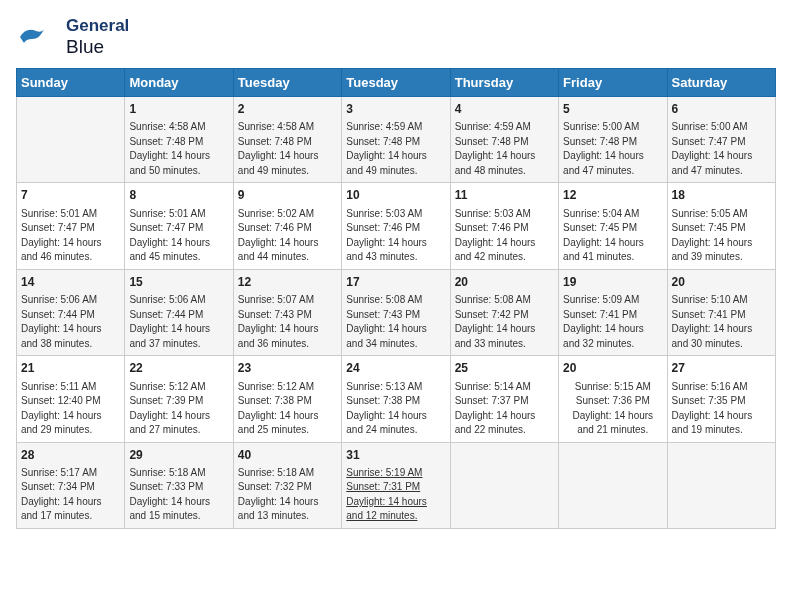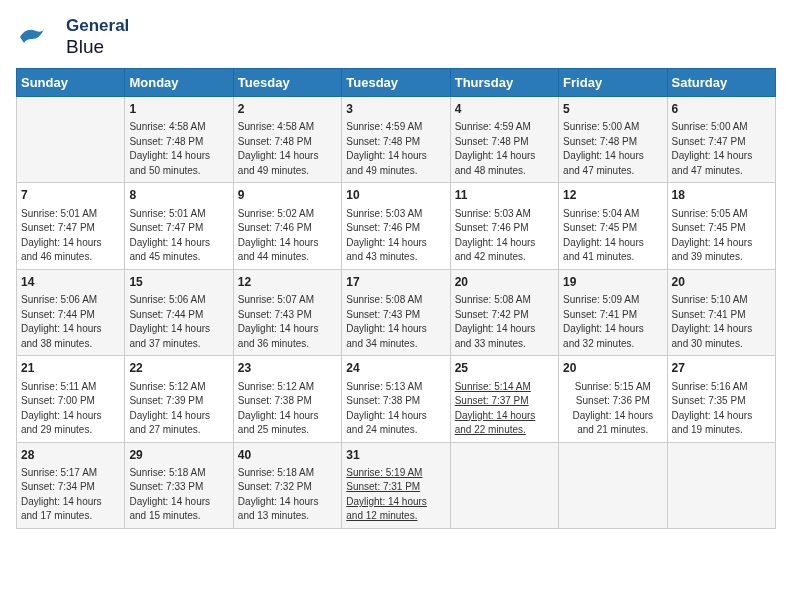--- a/index.html
+++ b/index.html
@@ -255,21 +255,21 @@
           <div class="day-info" style="white-space: pre-line;">Sunrise: 5:10 AM
 Sunset: 7:41 PM
 Daylight: 14 hours
 and 30 minutes.</div>
         </td>
       </tr>
       <tr>
         <td>
           <span class="day-number">21</span>
           <div class="day-info" style="white-space: pre-line;">Sunrise: 5:11 AM
-Sunset: 7:00 PM
+Sunset: 12:40 PM
 Daylight: 14 hours
 and 29 minutes.</div>
         </td>
         <td>
           <span class="day-number">22</span>
           <div class="day-info" style="white-space: pre-line;">Sunrise: 5:12 AM
 Sunset: 7:39 PM
 Daylight: 14 hours
 and 27 minutes.</div>
         </td>
@@ -282,21 +282,21 @@
         </td>
         <td>
           <span class="day-number">24</span>
           <div class="day-info" style="white-space: pre-line;">Sunrise: 5:13 AM
 Sunset: 7:38 PM
 Daylight: 14 hours
 and 24 minutes.</div>
         </td>
         <td>
           <span class="day-number">25</span>
-          <div class="day-info" style="white-space: pre-line; text-decoration: underline;">Sunrise: 5:14 AM
+          <div class="day-info" style="white-space: pre-line;">Sunrise: 5:14 AM
 Sunset: 7:37 PM
 Daylight: 14 hours
 and 22 minutes.</div>
         </td>
         <td>
           <span class="day-number">20</span>
           <div class="day-info" style="white-space: pre-line; text-align: center;">Sunrise: 5:15 AM
 Sunset: 7:36 PM
 Daylight: 14 hours
 and 21 minutes.</div>

